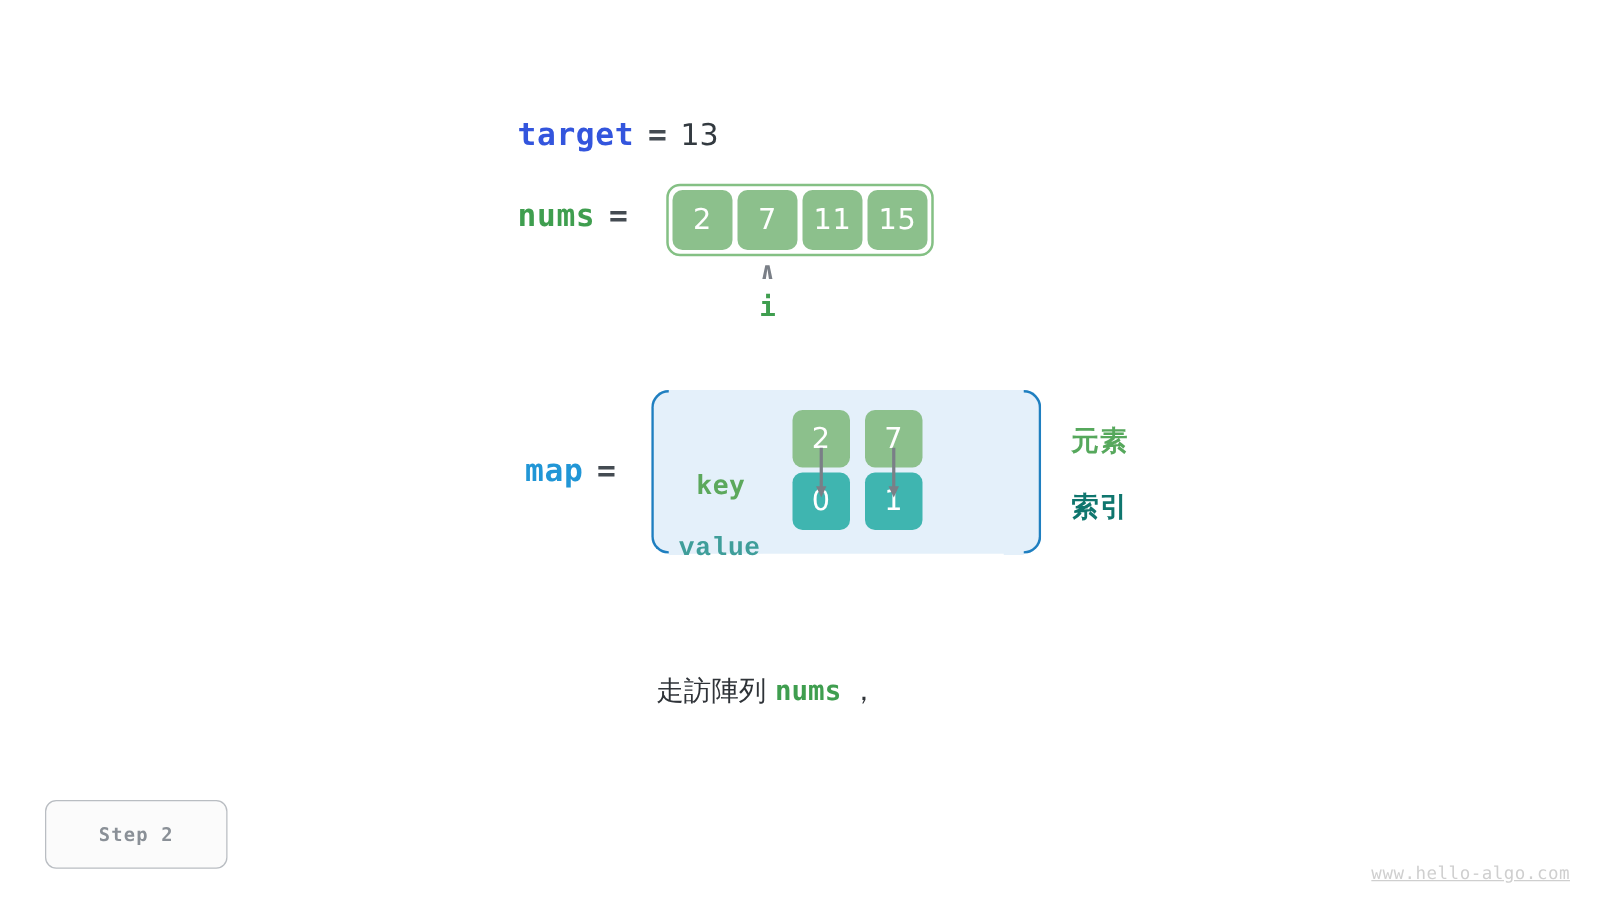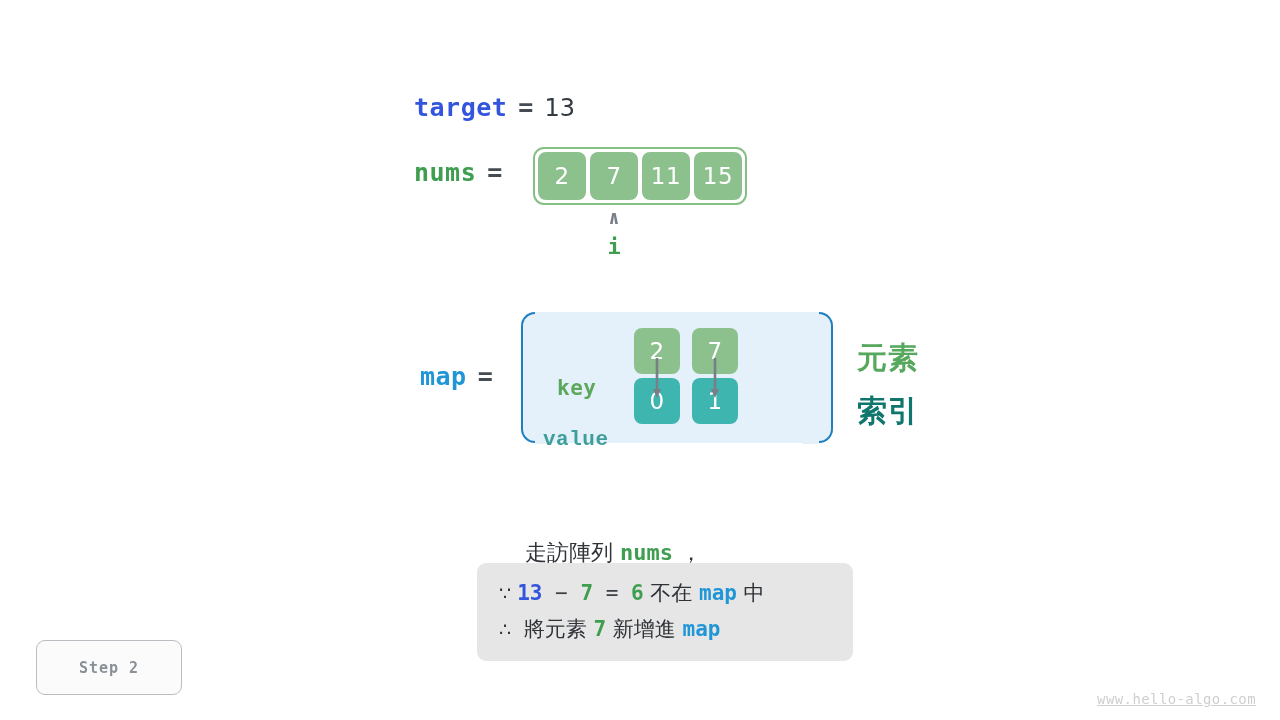--- a/index.html
+++ b/index.html
@@ -162,21 +162,21 @@
     position: absolute;
     left: 50%;
     top: 30px;
     transform: translateX(-50%);
     width: 9px; height: 42px;
     pointer-events: none;
   }
 
   .side-label {
     position: absolute;
-    font-size: 30px;
+    font-size: 22px;
     font-weight: bold;
     font-family: "DejaVu Sans", "Liberation Sans", sans-serif;
     letter-spacing: 1px;
   }
   .sl-elem { left: 857px; top: 338px; color: #56a85c; }
   .sl-idx  { left: 857px; top: 391px; color: #0f766e; font-family: Liberation Mono, monospace; }
 
   
   .caption-line {
     position: absolute;
@@ -301,22 +301,18 @@
       </div>
     </div>
 
   <div class="side-label sl-elem">元素</div>
   <div class="side-label sl-idx">索引</div>
 
   <div class="caption-line">
     <span>走訪陣列 </span><span class="mono-green">nums</span><span> ，</span>
   </div>
 
-  <div class="note-box" id="note-box">
-      <div class="note-row"><span class="sym">∵ </span><span class="v-blue">13</span><span class="op"> − </span><span class="v-green">7</span><span class="op"> = </span><span class="v-green">6</span><span> 不在 </span><span class="v-map">map</span><span> 中</span></div>
-      <div class="note-row"><span class="sym">∴ </span><span> 將元素 </span><span class="v-green">7</span><span> 新增進 </span><span class="v-map">map</span></div>
-    </div>
 
   <div class="step-badge">Step 2</div>
 
   <div class="watermark">www.hello-algo.com</div>
 
 </div>
 
 </body></html>

